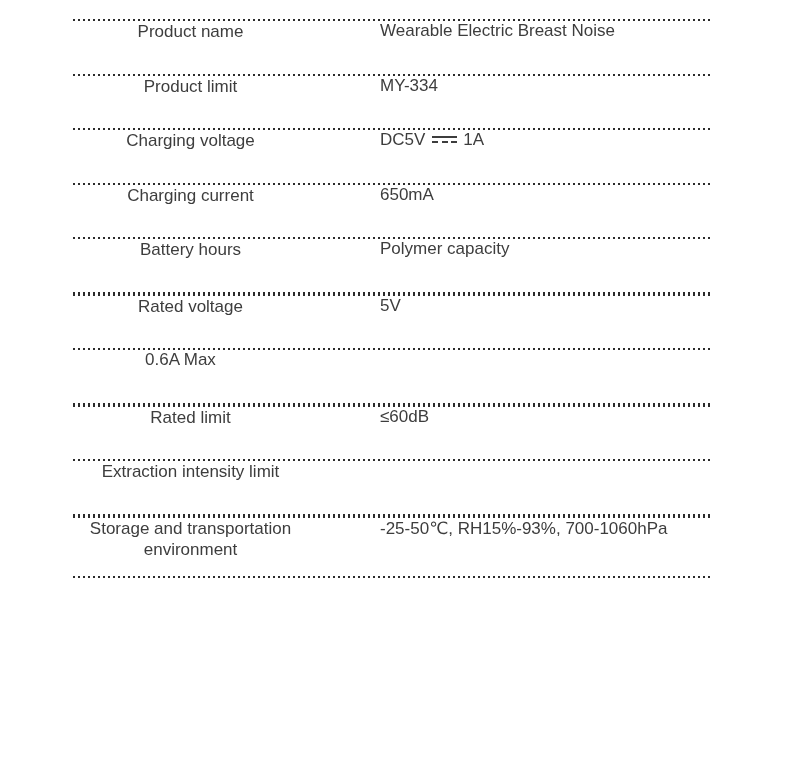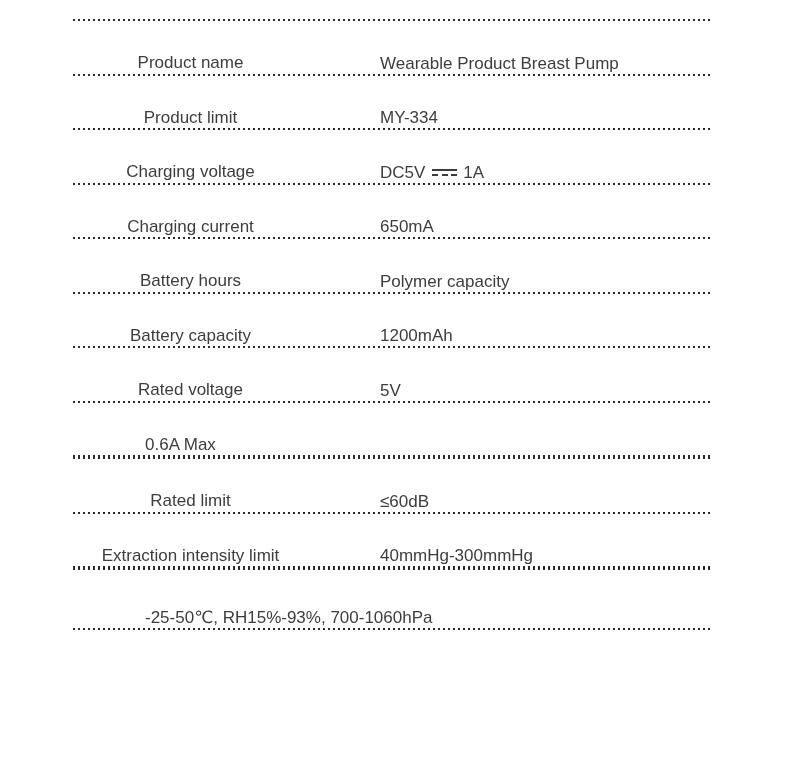--- a/index.html
+++ b/index.html
@@ -13,21 +13,21 @@
   .spec-table {
     margin: 19px 0 0 73px;
     width: 637px;
   }
   .divider {
     height: 2px;
     background-image: repeating-linear-gradient(to right, #2b2b2b 0 2px, transparent 2px 5px);
   }
   .row {
     display: flex;
-    align-items: flex-end;
+    align-items: flex-start;
     height: 52.5px;
     color: #3d3d3d;
     font-size: 17px;
   }
   .row.tall { height: 58px; }
   .label {
     width: 235px;
     text-align: center;
     line-height: 1.25;
   }
@@ -61,21 +61,21 @@
     background-image: repeating-linear-gradient(to right, #3d3d3d 0 6px, transparent 6px 9.5px);
   }
 </style>
 </head>
 <body>
 
 <div class="spec-table">
     <div class="divider"></div>
     <div class="row">
       <div class="label">Product name</div>
-      <div class="value">Wearable Product Breast Pump</div>
+      <div class="value">Wearable Electric Breast Noise</div>
     </div>
     <div class="divider"></div>
     <div class="row">
       <div class="label">Product limit</div>
       <div class="value">MY-334</div>
     </div>
     <div class="divider"></div>
     <div class="row">
       <div class="label">Charging voltage</div>
       <div class="value"><span>DC5V</span><span class="dc-symbol"></span><span>1A</span></div>
@@ -84,43 +84,39 @@
     <div class="row">
       <div class="label">Charging current</div>
       <div class="value">650mA</div>
     </div>
     <div class="divider"></div>
     <div class="row">
       <div class="label">Battery hours</div>
       <div class="value">Polymer capacity</div>
     </div>
     <div class="divider"></div>
-    <div class="row">
-      <div class="label">Battery capacity</div>
-      <div class="value">1200mAh</div>
-    </div>
     <div class="divider"></div>
     <div class="row">
       <div class="label">Rated voltage</div>
       <div class="value">5V</div>
     </div>
     <div class="divider"></div>
     <div class="row">
       <div class="value">0.6A  Max</div>
     </div>
     <div class="divider"></div>
     <div class="divider"></div>
     <div class="row">
       <div class="label">Rated limit</div>
       <div class="value">≤60dB</div>
     </div>
     <div class="divider"></div>
     <div class="row">
       <div class="label">Extraction intensity limit</div>
-      <div class="value">40mmHg-300mmHg</div>
     </div>
     <div class="divider"></div>
     <div class="divider"></div>
     <div class="row tall">
+      <div class="label">Storage and transportation environment</div>
       <div class="value">-25-50℃, RH15%-93%, 700-1060hPa</div>
     </div>
     <div class="divider"></div>
   </div>
 
 </body></html>

